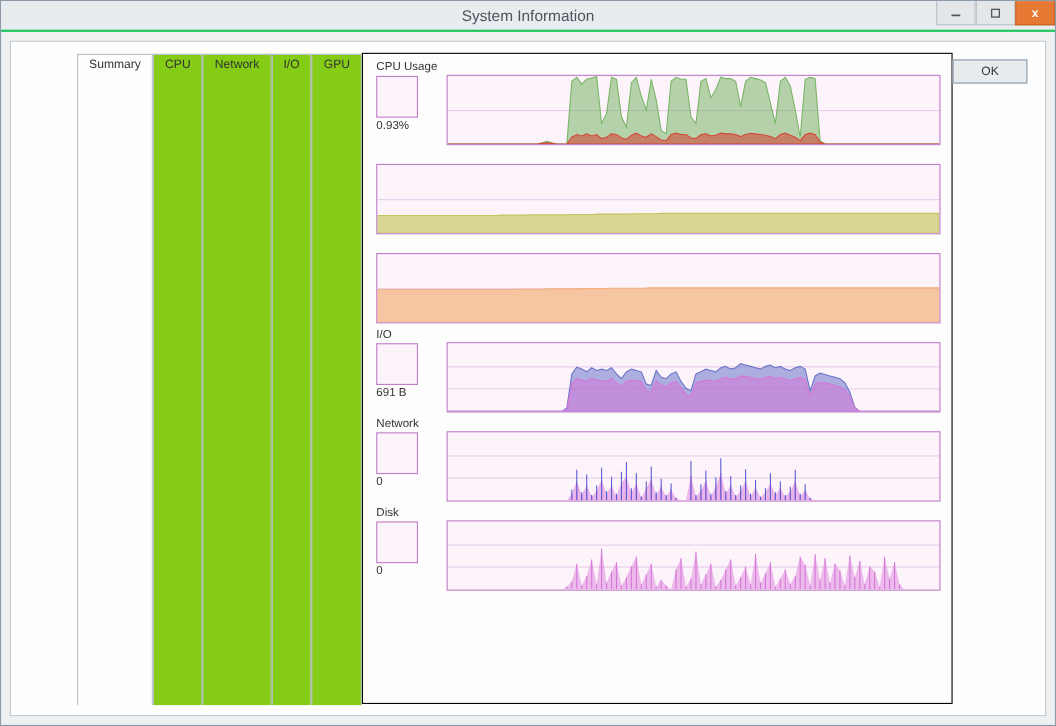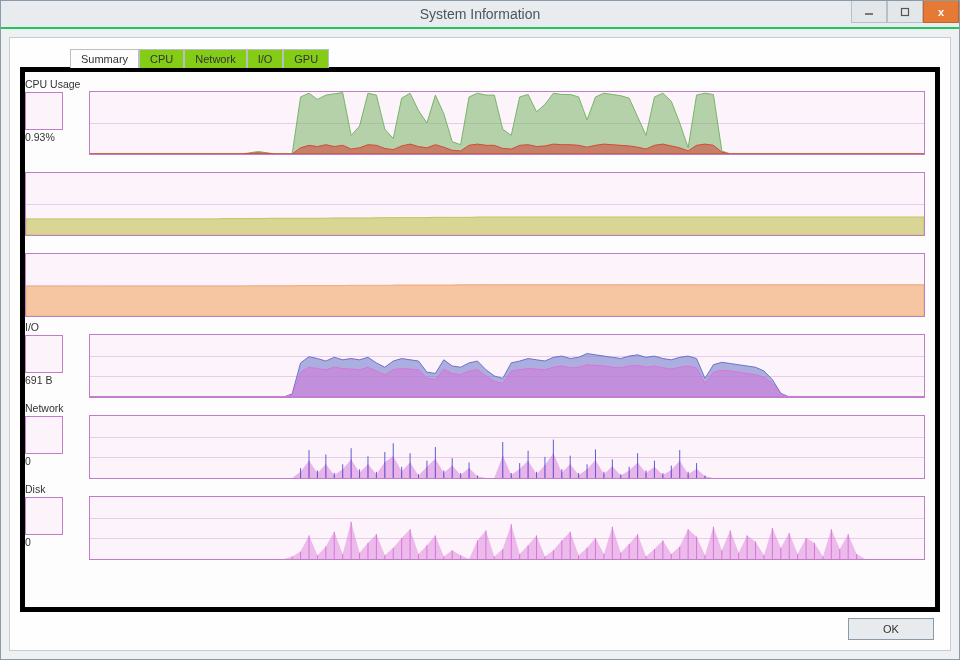--- a/index.html
+++ b/index.html
@@ -62,21 +62,21 @@
   font-size: 11px;
 }
 .content-frame {
   margin: 8px;
   flex: 1;
   border: 1px solid #c4ccd2;
   background: #fefefe;
   position: relative;
   padding: 10px;
   display: flex;
-  flex-direction: column;
+  flex-direction: row;
 }
 .tabs {
   display: flex;
   gap: 0;
   margin-left: 50px;
 }
 .tab {
   padding: 3px 10px;
   border: 1px solid #b8c0c6;
   border-bottom: none;
@@ -84,23 +84,23 @@
   font-size: 11px;
   color: #333;
   position: relative;
   top: 1px;
 }
 .tab.active {
   background: #fdfdfe;
   z-index: 2;
 }
 .tab-panel {
-  border: 5px solid #000000;
+  border: 1px solid #000000;
   flex: 1;
-  padding: 6px 10px 10px 0;
+  padding: 6px 10px 10px 12px;
   background: #fdfdfe;
   overflow: hidden;
 }
 .metric-row {
   display: flex;
   gap: 10px;
   margin-bottom: 4px;
 }
 .metric-left {
   width: 54px;
@@ -151,21 +151,21 @@
   width: 100%;
   height: 100%;
 }
 .footer-area {
   display: flex;
   justify-content: flex-end;
   padding-top: 6px;
   padding-right: 6px;
 }
 .ok-btn {
-  width: 86px;
+  width: 68px;
   height: 22px;
   border: 1px solid #8a9aa8;
   background: #e8ebed;
   font-size: 11px;
   display: flex;
   align-items: center;
   justify-content: center;
 }
 </style>
 </head>

